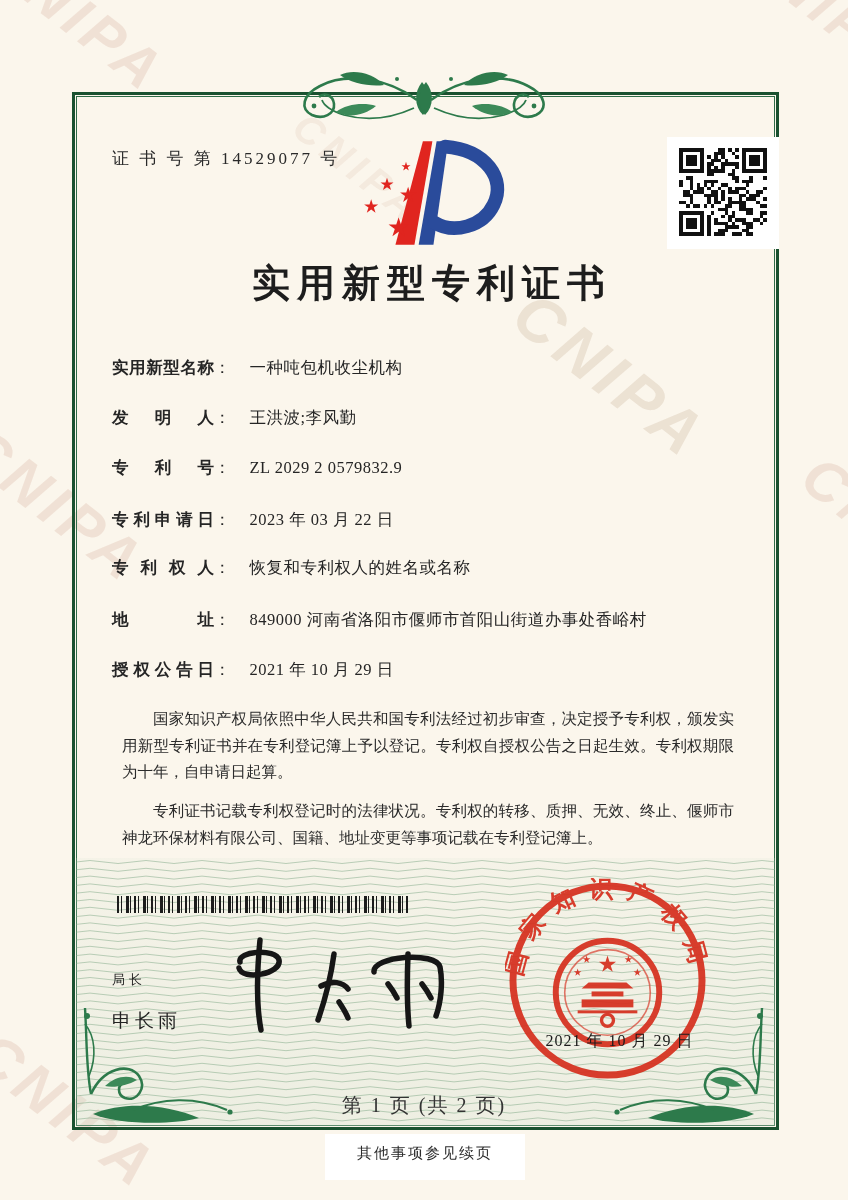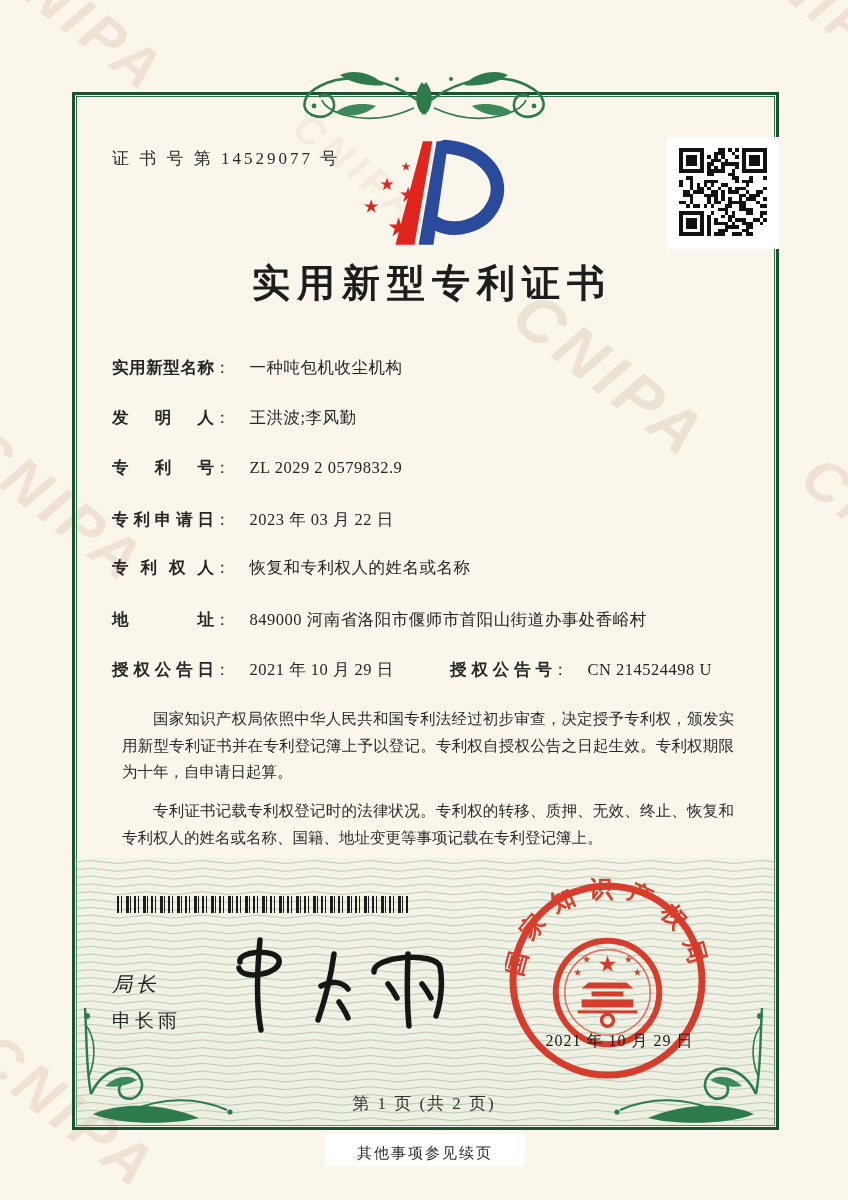--- a/index.html
+++ b/index.html
@@ -60,31 +60,31 @@
   .bodytext p{margin:12px;text-indent:2em;font-size:15.5px;line-height:1.72;text-align:justify;color:#2b2b2b;}
   
   .barcode{
     position:absolute;left:117px;top:896px;width:293px;height:17px;
     background:repeating-linear-gradient(90deg,
       #1c1c1c 0 2px,transparent 2px 4px,
       #1c1c1c 4px 5px,transparent 5px 9px,
       #1c1c1c 9px 12px,transparent 12px 13px,
       #1c1c1c 13px 14px,transparent 14px 17px);
   }
-  .director-title{position:absolute;left:112px;top:971px;font-size:20px;letter-spacing:4px;color:#222;font-style:italic;}
+  .director-title{position:absolute;left:112px;top:971px;font-size:13px;letter-spacing:4px;color:#222;}
   .director-name{position:absolute;left:112px;top:1008px;font-size:19px;letter-spacing:4px;color:#222;text-align:center;}
   .signature{position:absolute;left:222px;top:926px;}
   .seal{position:absolute;left:505px;top:878px;}
   .seal-date{
     position:absolute;left:512px;top:1031px;width:215px;text-align:center;
     font-size:16px;letter-spacing:1px;color:#1b1b1b;z-index:5;
   }
-  .page-num{position:absolute;left:0;right:0;top:1092px;text-align:center;font-size:17px;letter-spacing:2px;color:#333;}
+  .page-num{position:absolute;left:0;right:0;top:1092px;text-align:center;font-size:20px;letter-spacing:2px;color:#333;}
   .cont-box{
-    position:absolute;left:325px;top:1134px;width:200px;height:32px;background:#ffffff;
+    position:absolute;left:325px;top:1134px;width:200px;height:46px;background:#ffffff;
     text-align:center;line-height:38px;font-size:15px;letter-spacing:2px;color:#2b2b2b;
   }
 </style>
 </head>
 <body>
 
 <svg width="0" height="0" style="position:absolute">
   <defs>
     <path id="star5" d="M0,-1 L0.2245,-0.309 L0.9511,-0.309 L0.3633,0.118 L0.5878,0.809 L0,0.382 L-0.5878,0.809 L-0.3633,0.118 L-0.9511,-0.309 L-0.2245,-0.309 Z"></path>
     <g id="flourish-half">
@@ -404,28 +404,25 @@
   <span class="lbl">专 利 申 请 日</span><span class="colon">：</span><span class="val">2023 年 03 月 22 日</span>
 </div>
 <div class="row r5">
   <span class="lbl">专 利 权 人</span><span class="colon">：</span><span class="val">恢复和专利权人的姓名或名称</span>
 </div>
 <div class="row r6">
   <span class="lbl">地 址</span><span class="colon">：</span><span class="val">849000 河南省洛阳市偃师市首阳山街道办事处香峪村</span>
 </div>
 <div class="row r7">
   <span class="lbl">授 权 公 告 日</span><span class="colon">：</span><span class="val">2021 年 10 月 29 日</span>
-  <span class="pair2">
-    <span class="lbl">授 权 公 告 号</span><span class="colon">：</span><span class="val">CN 214524498 U</span>
-  </span>
 </div>
 
 <div class="bodytext">
   <p>国家知识产权局依照中华人民共和国专利法经过初步审查，决定授予专利权，颁发实用新型专利证书并在专利登记簿上予以登记。专利权自授权公告之日起生效。专利权期限为十年，自申请日起算。</p>
-  <p>专利证书记载专利权登记时的法律状况。专利权的转移、质押、无效、终止、恢复和专利权人的姓名或名称、国籍、地址变更等事项记载在专利登记簿上。</p>
+  <p>专利证书记载专利权登记时的法律状况。专利权的转移、质押、无效、终止、偃师市神龙环保材料有限公司、国籍、地址变更等事项记载在专利登记簿上。</p>
 </div>
 
 <div class="barcode"></div>
 <div class="director-title">局长</div>
 <div class="director-name">申长雨</div>
 
 <svg class="signature" width="235" height="112" viewBox="0 0 235 112">
   <g fill="none" stroke="#161616" stroke-width="5.5" stroke-linecap="round">
     <path d="M38,14 C35,45 34,78 39,104"></path>
     <path d="M18,36 C15,25 54,22 57,34 C60,48 20,55 17,42"></path>

